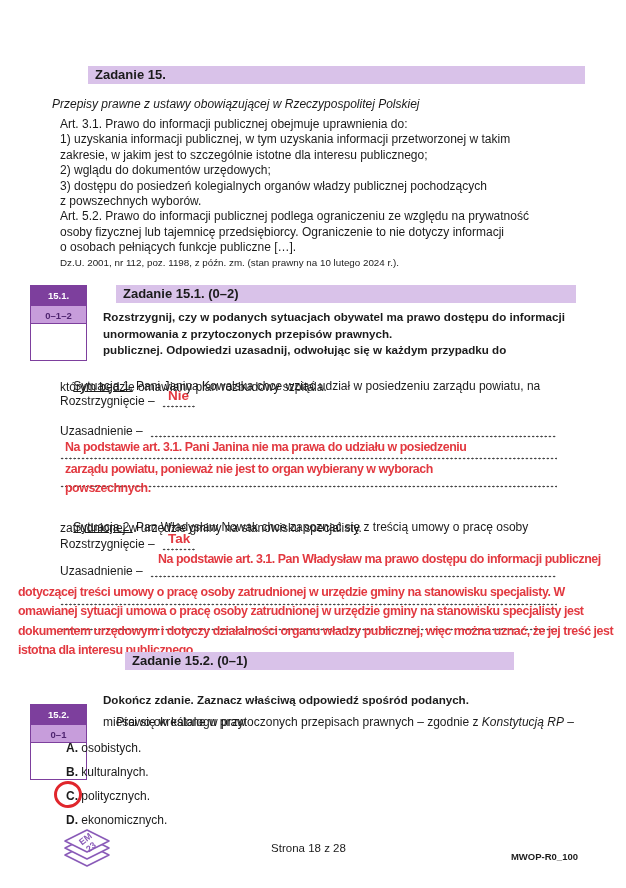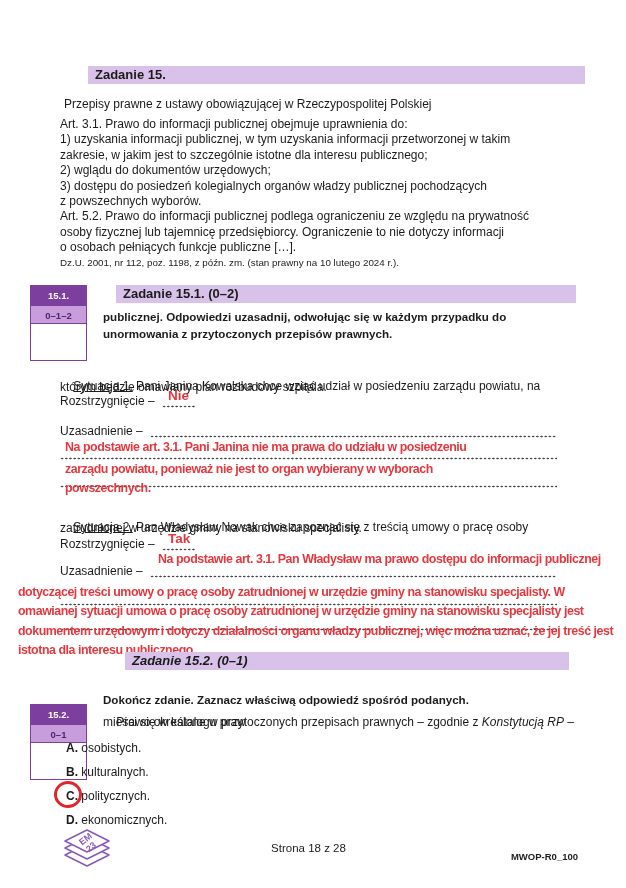--- a/index.html
+++ b/index.html
@@ -40,21 +40,21 @@
   .footer-page{font-size:11.5px;text-align:center;white-space:nowrap;}
   .footer-code{font-size:9.5px;font-weight:bold;text-align:right;white-space:nowrap;}
 </style>
 </head>
 <body>
 
 <div class="page">
 
   <div class="abs bar" style="left:60px;top:66px;width:497px;">Zadanie 15.</div>
 
-  <div class="abs body-txt" style="left:64px;top:97px;">Przepisy prawne z ustawy obowiązującej w Rzeczypospolitej Polskiej</div>
+  <div class="abs body-txt" style="left:52px;top:97px;font-style:italic;">Przepisy prawne z ustawy obowiązującej w Rzeczypospolitej Polskiej</div>
 
   <div class="abs legal" style="left:60px;top:117px;width:497px;">
     <div>Art. 3.1. Prawo do informacji publicznej obejmuje uprawnienia do:</div>
     <div>1) uzyskania informacji publicznej, w tym uzyskania informacji przetworzonej w takim</div>
     <div>zakresie, w jakim jest to szczególnie istotne dla interesu publicznego;</div>
     <div>2) wglądu do dokumentów urzędowych;</div>
     <div>3) dostępu do posiedzeń kolegialnych organów władzy publicznej pochodzących</div>
     <div>z powszechnych wyborów.</div>
     <div>Art. 5.2. Prawo do informacji publicznej podlega ograniczeniu ze względu na prywatność</div>
     <div>osoby fizycznej lub tajemnicę przedsiębiorcy. Ograniczenie to nie dotyczy informacji</div>
@@ -65,22 +65,23 @@
 
   <div class="abs sidebox" style="left:30px;top:285px;">
     <div class="c1">15.1.</div>
     <div class="c2">0–1–2</div>
     <div class="c3"></div>
   </div>
 
   <div class="abs bar" style="left:88px;top:285px;width:460px;">Zadanie 15.1. (0–2)</div>
 
   <div class="abs instr" style="left:103px;top:309px;">
+    <div>Rozstrzygnij, czy w podanych sytuacjach obywatel ma prawo dostępu do informacji</div>
+    <div>unormowania z przytoczonych przepisów prawnych.</div>
     <div>publicznej. Odpowiedzi uzasadnij, odwołując się w każdym przypadku do</div>
-    <div>unormowania z przytoczonych przepisów prawnych.</div>
   </div>
 
   <div class="abs body-txt ws-pre" style="left:60px;top:364px;">
     <span class="u">Sytuacja 1.</span><span> Pani Janina Kowalska chce wziąć udział w posiedzeniu zarządu powiatu, na</span>
   </div>
   <div class="abs body-txt" style="left:60px;top:380px;">którym będzie omawiany plan rozbudowy szpitala.</div>
 
   <div class="abs labelrow" style="left:60px;top:394px;width:240px;">
     <span class="lbl">Rozstrzygnięcie – </span>
     <span class="dotshort dotbg"></span>
@@ -121,21 +122,21 @@
   <div class="abs dotline dotbg" style="left:60px;top:617px;width:497px;"></div>
   <div class="abs hand" style="left:18px;top:624px;">dokumentem urzędowym i dotyczy działalności organu władzy publicznej, więc można uznać, że jej treść jest</div>
   <div class="abs hand" style="left:18px;top:643px;">istotna dla interesu publicznego.</div>
 
   <div class="abs sidebox" style="left:30px;top:684px;margin-top:20px;">
     <div class="c1">15.2.</div>
     <div class="c2">0–1</div>
     <div class="c3"></div>
   </div>
 
-  <div class="abs bar" style="left:97px;top:652px;width:444px;font-style:italic;">Zadanie 15.2. (0–1)</div>
+  <div class="abs bar" style="left:97px;top:652px;width:389px;">Zadanie 15.2. (0–1)</div>
 
   <div class="abs instr" style="left:103px;top:676px;margin-top:16px;">
     <div>Dokończ zdanie. Zaznacz właściwą odpowiedź spośród podanych.</div>
   </div>
 
   <div class="abs stem" style="left:103px;top:698px;">
     <span>Prawo określone w przytoczonych przepisach prawnych – zgodnie z </span><i>Konstytucją RP</i><span> –</span>
   </div>
   <div class="abs stem" style="left:103px;top:714px;">mieści się w katalogu praw</div>
 

